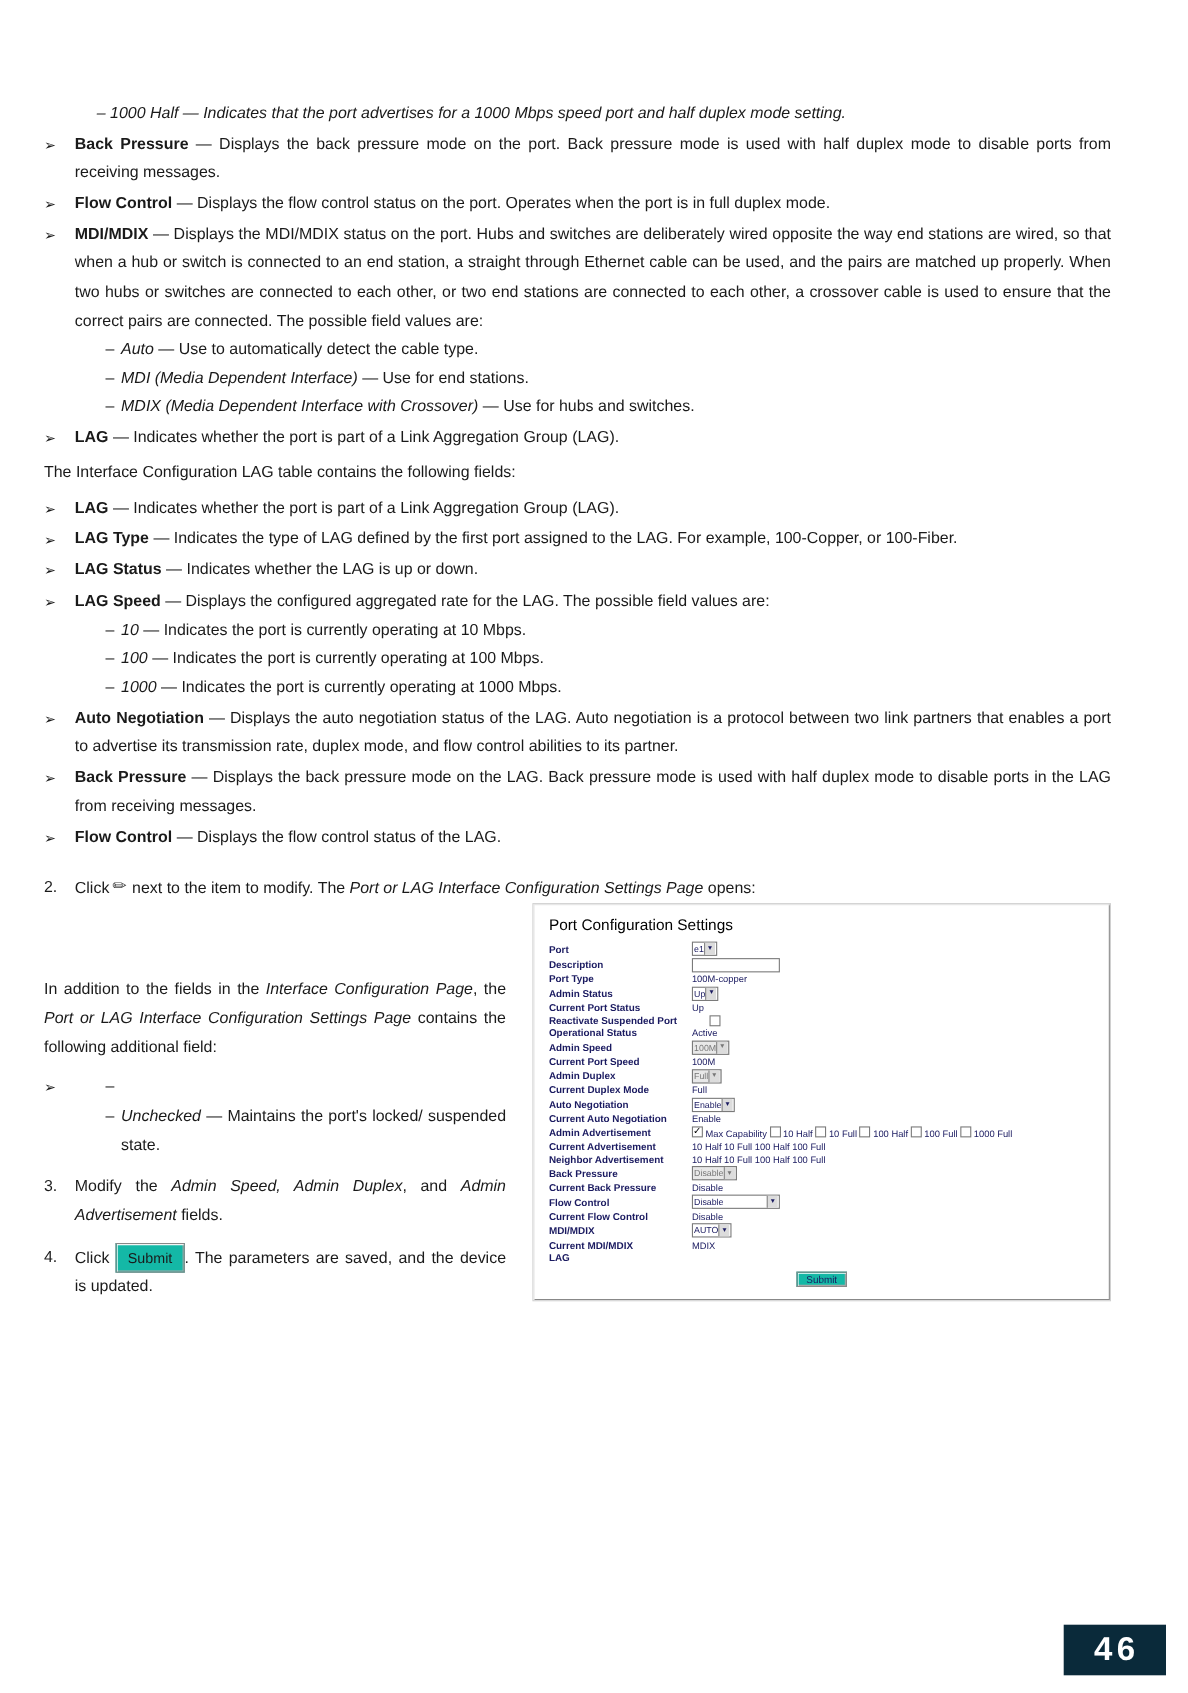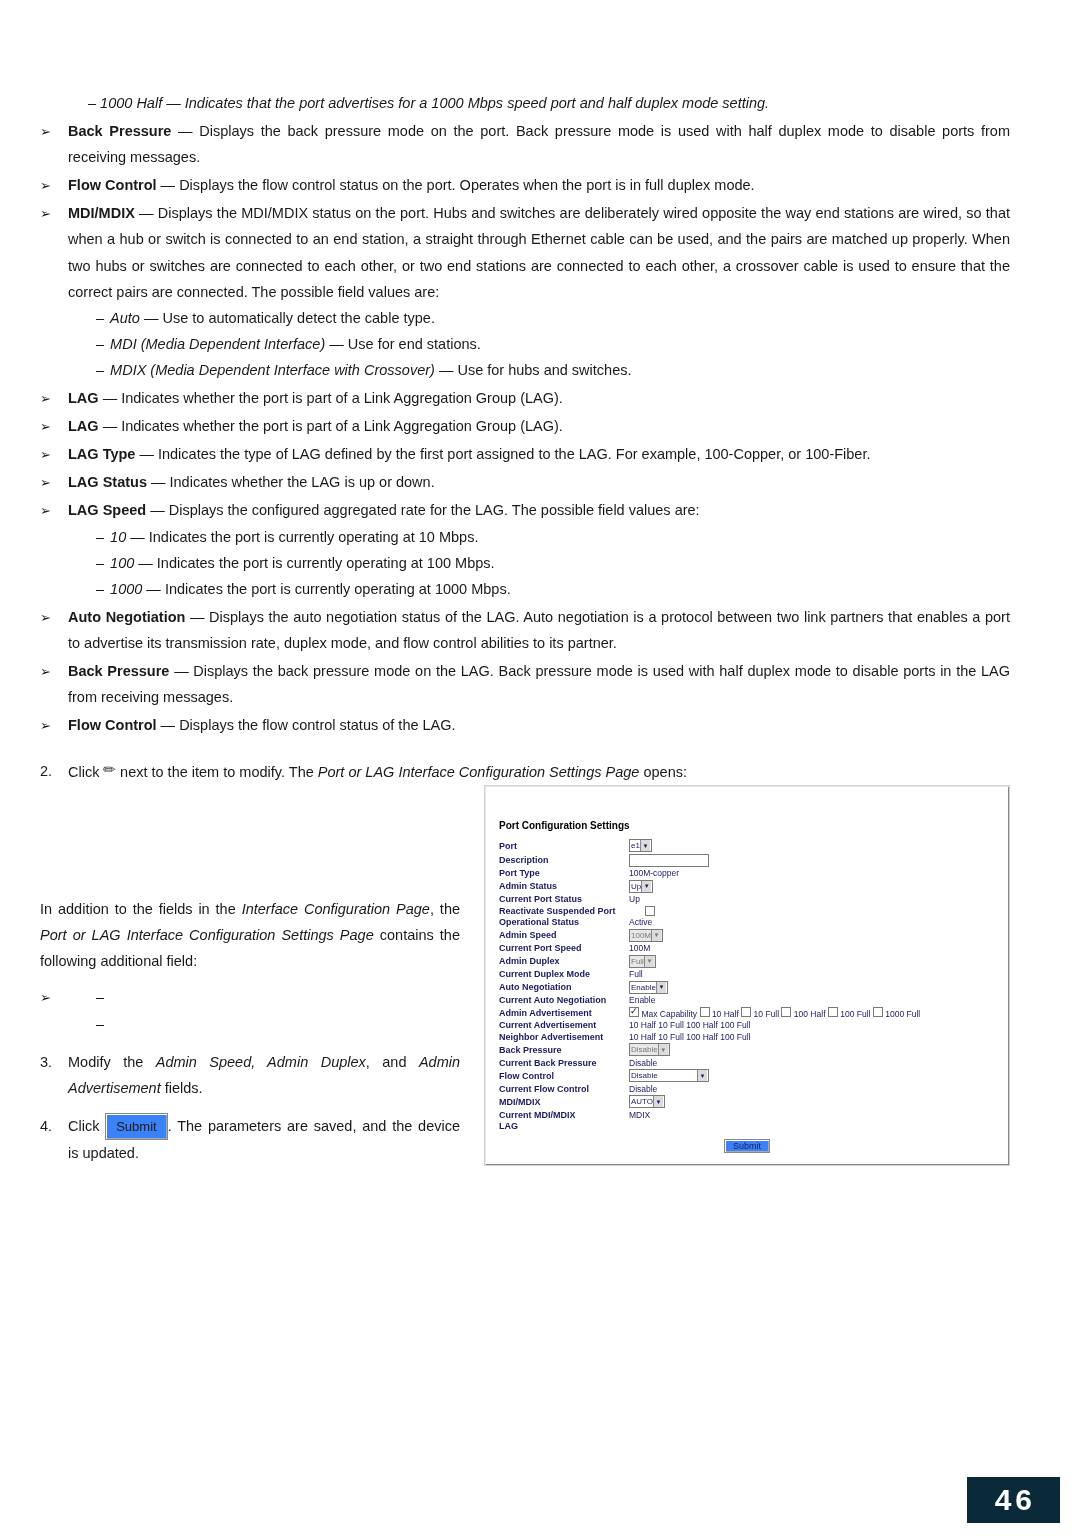--- a/index.html
+++ b/index.html
@@ -77,25 +77,24 @@
   }
   .panel {
     border: 1px solid #d0d0d0;
     background: #ffffff;
     padding: 10px 14px 12px 14px;
     font-size: 9px;
     color: #1a1a60;
     box-shadow: inset 1px 1px 0 #e8e8e8, inset -1px -1px 0 #888;
   }
   .panel-title {
-    font-weight: 700;
-    font-size: 10px;
+    font-weight: 400;
+    font-size: 14px;
     color: #000;
     margin-bottom: 8px;
-    margin-top: 24px;
   }
   .panel-row {
     display: flex;
     align-items: center;
     gap: 6px;
     margin: 1.5px 0;
   }
   .panel-label {
     flex: 0 0 124px;
     font-weight: 700;
@@ -135,21 +134,21 @@
     width: 10px; height: 10px; border: 1px solid #7a7a7a; background:#fff; display:inline-block;
     position: relative;
   }
   .mini-check.checked::after{
     content: "✓"; position:absolute; top:-2px; left:0; font-size:9px; color:#000;
   }
   .disabled-sel { background:#e8e8e8; color:#777; }
   .btn {
     display: inline-block;
     border: 1px solid #888;
-    background: #3b82f6;
+    background: #14b8a6;
     padding: 1px 10px;
     font-size: 13px;
     font-family: inherit;
     box-shadow: inset 1px 1px 0 #fff, inset -1px -1px 0 #aaa;
   }
   .btn-small {
     font-size: 9px;
     padding: 1px 8px;
   }
   .panel-submit {
@@ -218,20 +217,21 @@
     </div>
   </div>
 
   <div class="bullet-item line">
     <div class="bullet-arrow">➢</div>
     <div class="bullet-body">
       <span class="bold">LAG</span><span> — Indicates whether the port is part of a Link Aggregation Group (LAG).</span>
     </div>
   </div>
 
+  <div class="plain-block line">The Interface Configuration LAG table contains the following fields:</div>
 
   <div class="bullet-item line">
     <div class="bullet-arrow">➢</div>
     <div class="bullet-body"><span class="bold">LAG</span><span> — Indicates whether the port is part of a Link Aggregation Group (LAG).</span></div>
   </div>
 
   <div class="bullet-item line">
     <div class="bullet-arrow">➢</div>
     <div class="bullet-body"><span class="bold">LAG Type</span><span> — Indicates the type of LAG defined by the first port assigned to the LAG. For example, 100-Copper, or 100-Fiber.</span></div>
   </div>
@@ -292,20 +292,21 @@
       </div>
 
       <div class="bullet-item line" style="margin-top:10px;">
         <div class="bullet-arrow">➢</div>
         <div class="bullet-body">
           <div class="sub-dash line">
               <span class="dash">–</span>
             </div>
           <div class="sub-dash line">
               <span class="dash">–</span>
+              <span class="rest"><span class="italic">Unchecked</span><span> — Maintains the port's locked/ suspended state.</span></span>
             </div>
         </div>
       </div>
 
       <div class="num-item line">
         <div class="num-num">3.</div>
         <div class="bullet-body">
           <span>Modify the </span><span class="italic">Admin Speed, Admin Duplex</span><span>, and </span><span class="italic">Admin Advertisement</span><span> fields.</span>
         </div>
       </div>

